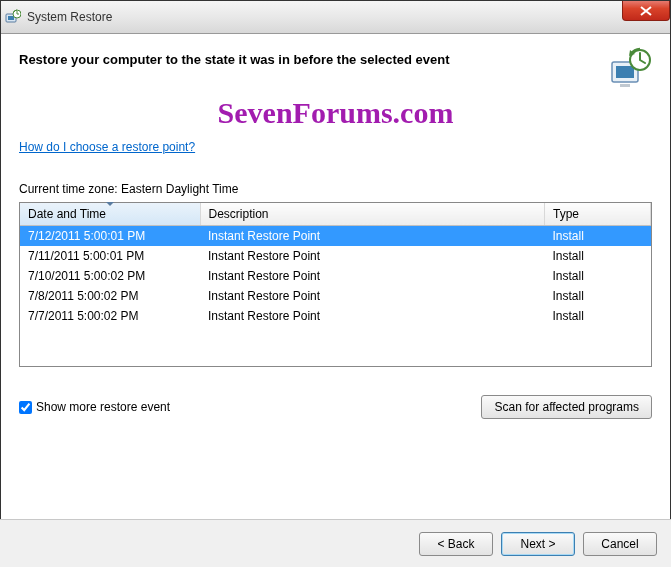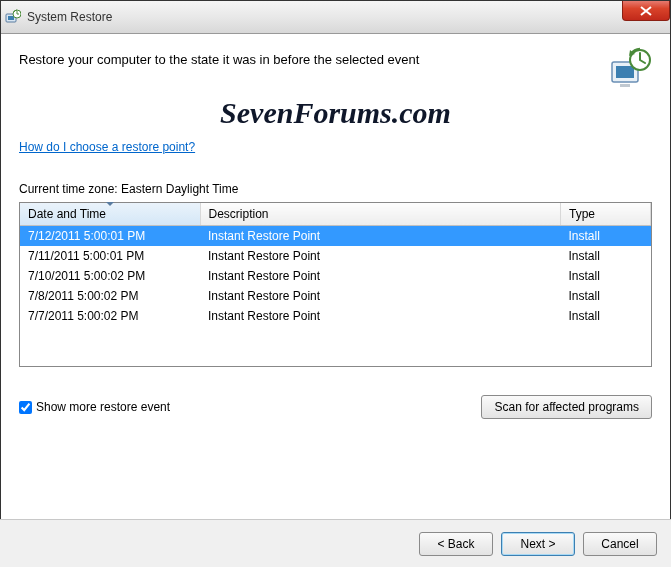--- a/index.html
+++ b/index.html
@@ -56,39 +56,38 @@
   .content {
     padding: 12px 18px 0 18px;
   }
   .header-row {
     display: flex;
     align-items: flex-start;
     justify-content: space-between;
     margin-bottom: 4px;
   }
   .header-text {
-    font-weight: normal;
+    font-weight: bold;
     color: #000;
     font-size: 13px;
     padding-top: 6px;
   }
   .header-icon {
     width: 44px;
     height: 44px;
     flex-shrink: 0;
     margin-left: 10px;
   }
   .watermark {
     text-align: center;
     font-family: Georgia, "Times New Roman", serif;
     font-size: 30px;
     font-weight: bold;
-    color: #0f172a;
+    color: #a21caf;
     margin: 6px 0 10px 0;
-    font-style: italic;
   }
   .help-link {
     color: #0066cc;
     text-decoration: underline;
     cursor: pointer;
     font-size: 12px;
   }
   .tz-label {
     margin-top: 28px;
     margin-bottom: 6px;
@@ -171,21 +170,21 @@
     background: #f0f0f0;
     border-top: 1px solid #c8c8c8;
     display: flex;
     justify-content: flex-end;
     align-items: center;
     padding: 0 14px;
     gap: 8px;
   }
   .col-dt { width: 180px; }
   .col-desc { width: auto; }
-  .col-type { width: 90px; }
+  .col-type { width: 106px; }
   .empty-area {
     height: 40px;
     background: #fff;
   }
 </style>
 </head>
 <body>
 
 <div class="titlebar">
   <span class="icon">

